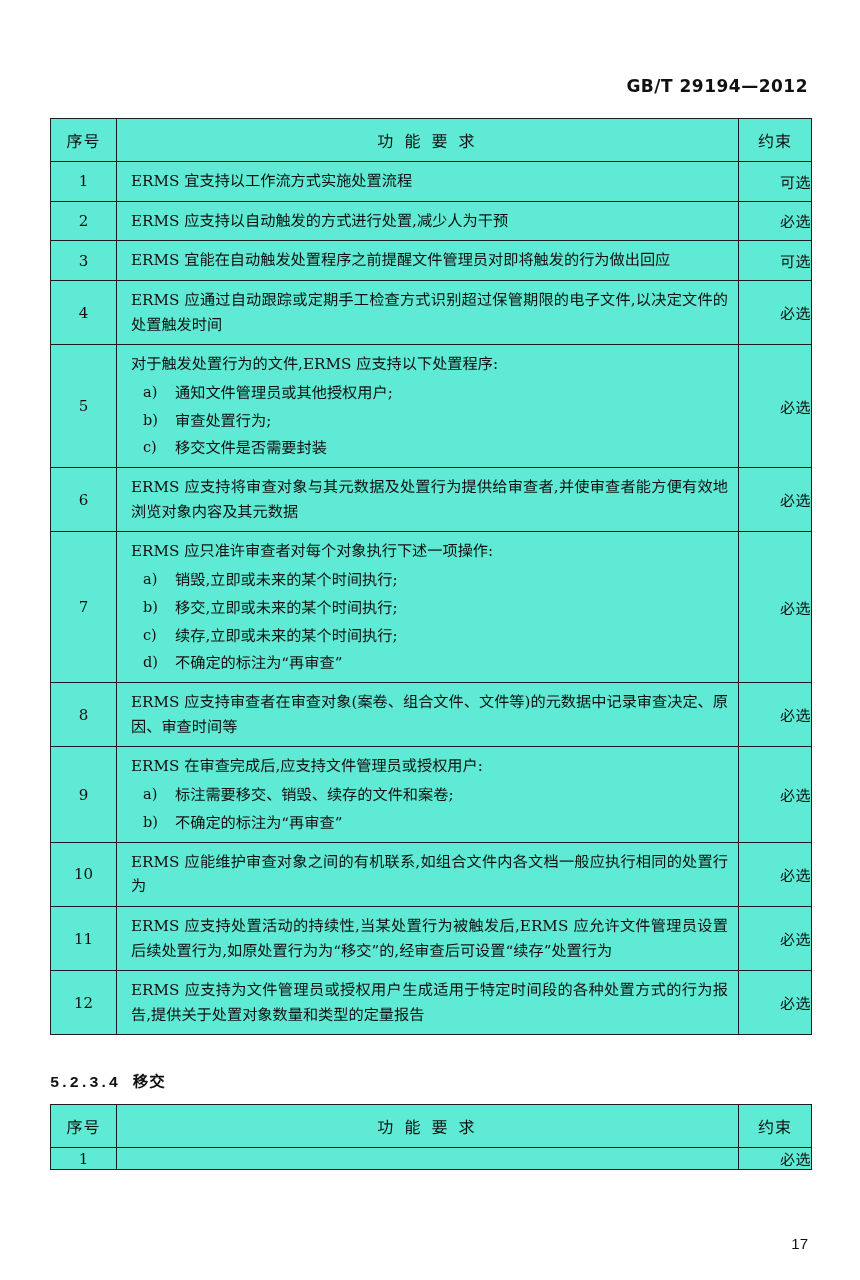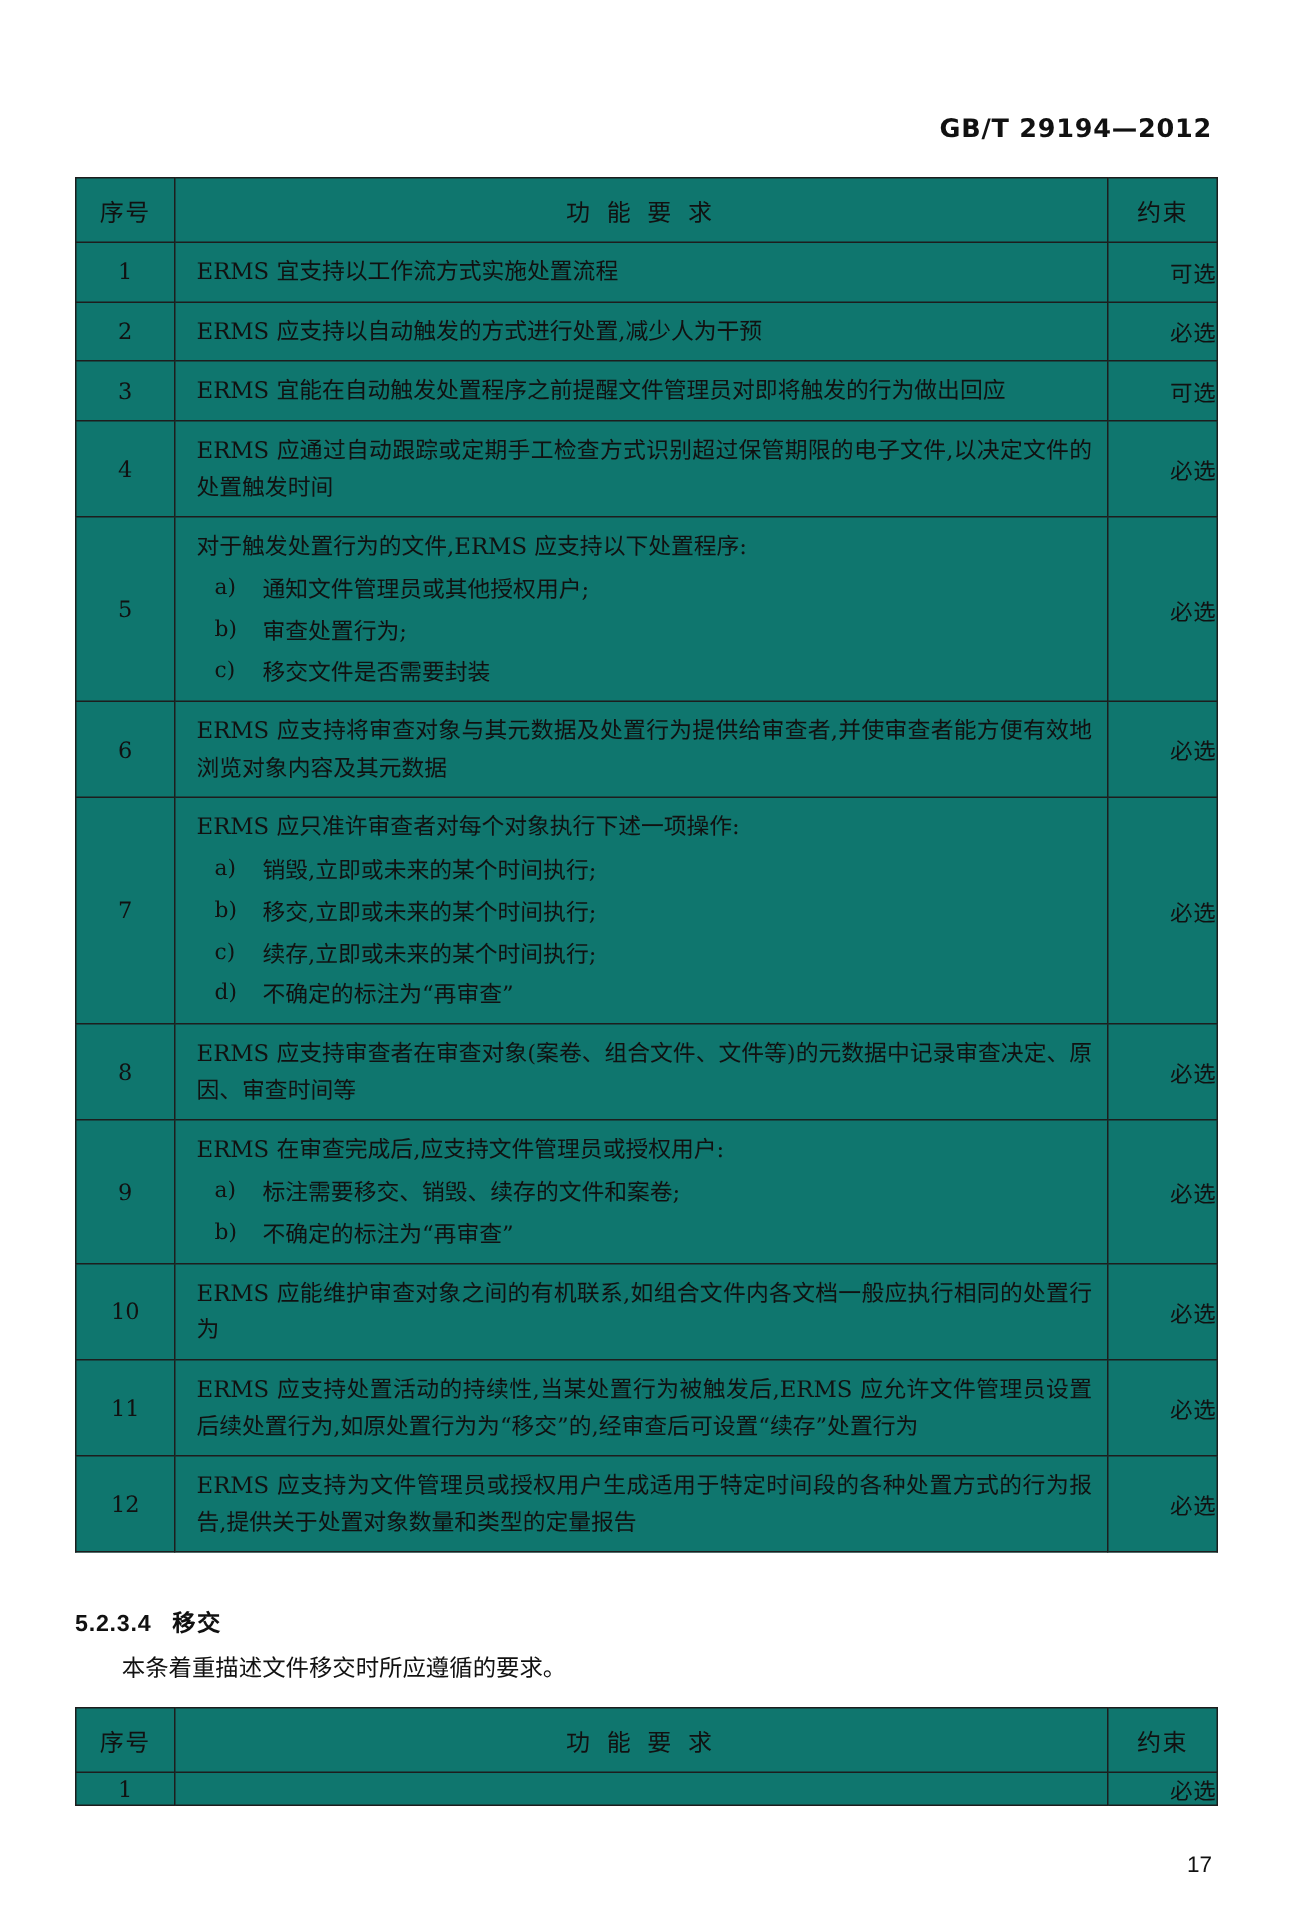--- a/index.html
+++ b/index.html
@@ -44,21 +44,21 @@
     left: 50px;
     top: 118px;
     width: 758px;
   }
 
   
   table.req-table {
     border-collapse: collapse;
     width: 758px;
     table-layout: fixed;
-    background: #0f766e;
+    background: #5eead4;
   }
   table.req-table th,
   table.req-table td {
     border: 1px solid #1d1d1d;
     padding: 0;
     vertical-align: middle;
     color: #111;
   }
   table.req-table thead th {
     height: 42px;
@@ -114,21 +114,21 @@
     font-family: "DejaVu Serif", "Liberation Serif", serif;
     font-size: 14.5px;
   }
   ul.sublist li .sub-text {
     flex: 1 1 auto;
   }
 
   
   .section-heading {
     margin: 34px 0 0 0;
-    font-family: Liberation Sans, sans-serif;
+    font-family: Liberation Mono, monospace;
     font-weight: bold;
     font-size: 15.5px;
     color: #111;
   }
   .section-heading .sec-num {
     letter-spacing: 0.5px;
   }
   .section-heading .sec-title {
     margin-left: 14px;
     letter-spacing: 1px;
@@ -330,21 +330,20 @@
             </td>
             <td class="col-con">必选</td>
           </tr>
         </tbody>
     </table>
 
     <div class="section-heading">
       <span class="sec-num">5.2.3.4</span><span class="sec-title">移交</span>
     </div>
 
-    <p class="body-para tight">本条着重描述文件移交时所应遵循的要求。</p>
 
     <div class="table-gap"></div>
 
     <table class="req-table">
       <thead>
         <tr>
           <th class="col-no">序号</th>
           <th class="col-req"><span class="hdr-spaced">功 能 要 求</span></th>
           <th class="col-con">约束</th>
         </tr>

